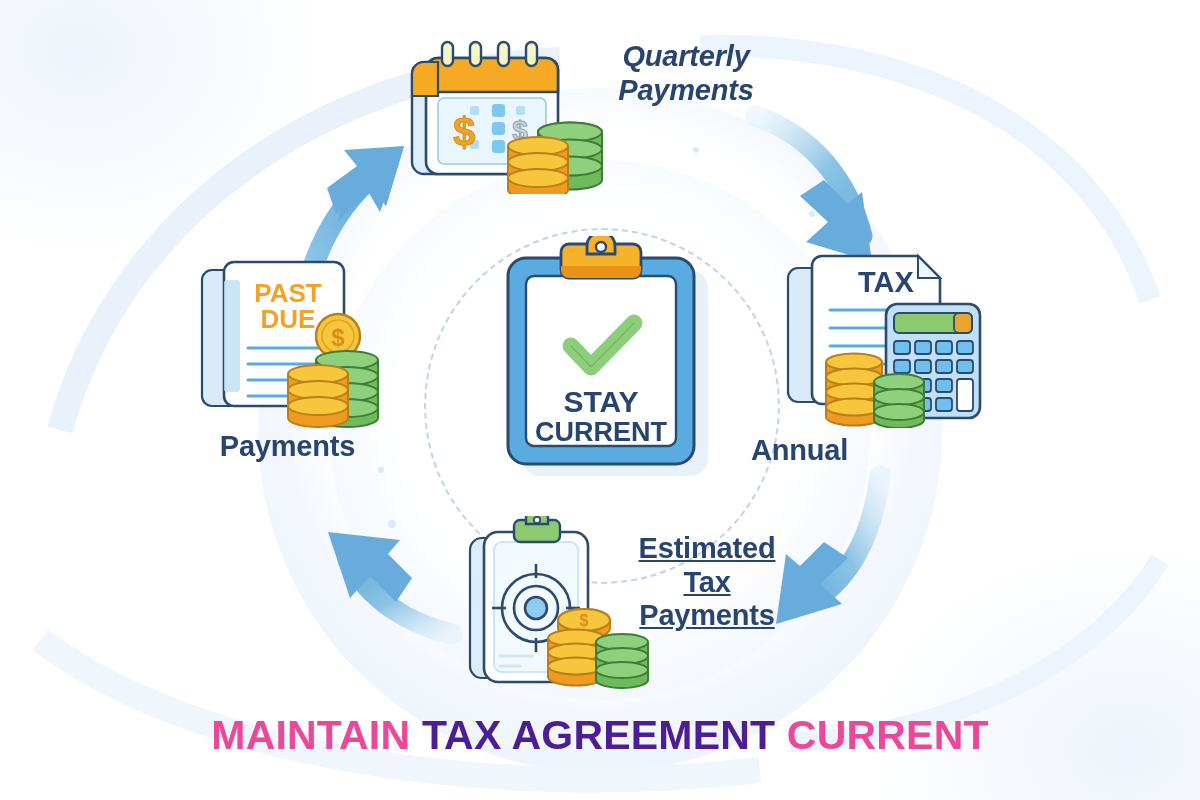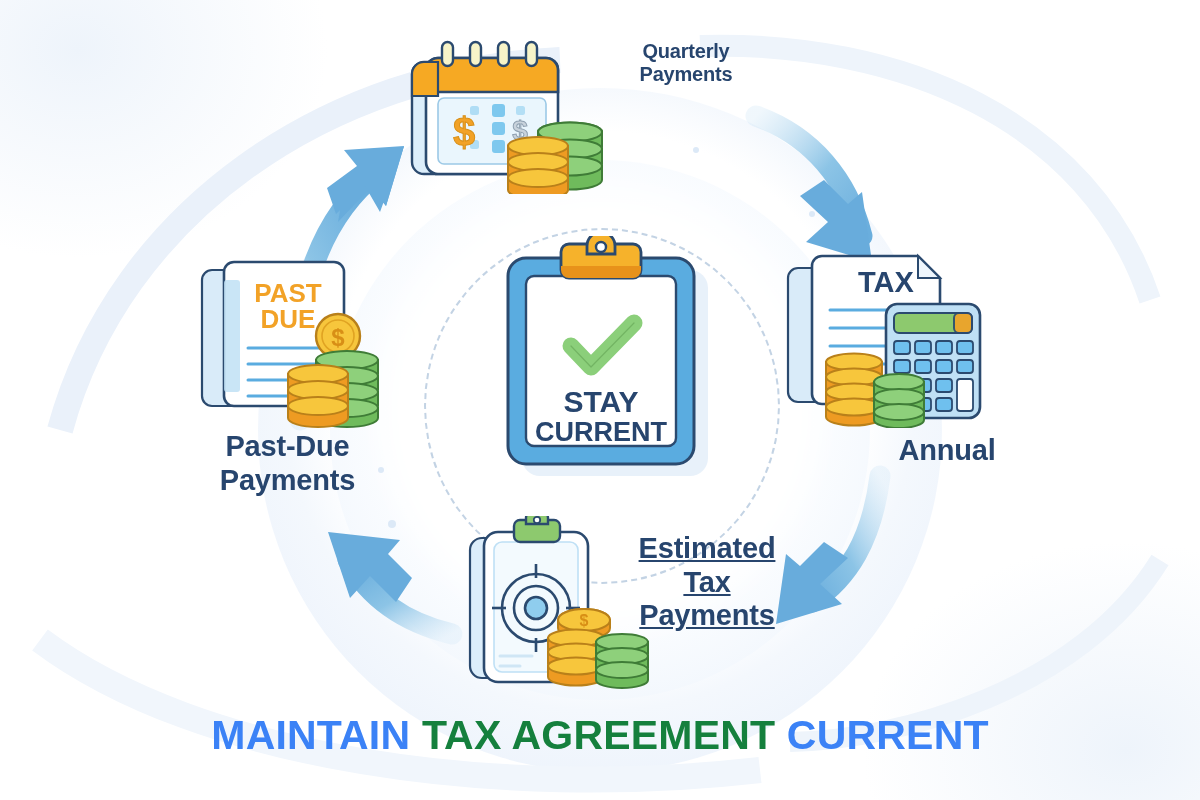--- a/index.html
+++ b/index.html
@@ -41,33 +41,33 @@
   .swoosh{position:absolute;}
 
   
   .label{
     position:absolute;
     color:#27456e;
     font-weight:bold;
     line-height:1.16;
     letter-spacing:-0.2px;
   }
-  .lbl-tl{left:586px;top:40px;width:200px;font-size:20px;text-align:center;}
-  .lbl-r {left:842px;top:434px;width:210px;font-size:29px;text-align:center;}
+  .lbl-tl{left:586px;top:40px;width:200px;font-size:29px;text-align:center;font-style:italic;}
+  .lbl-r {left:751px;top:434px;width:210px;font-size:29px;}
   .lbl-b {left:612px;top:532px;width:190px;font-size:29px;text-align:center;text-decoration:underline;}
   .lbl-l {left:180px;top:430px;width:215px;font-size:29px;text-align:center;}
 
   
   .title-wrap{
     position:absolute;left:0;top:712px;width:1200px;text-align:center;
     font-size:41px;font-weight:bold;letter-spacing:0.2px;
     white-space:nowrap;
   }
-  .t-blue{color:#3b82f6;}
-  .t-green{color:#15803d;}
+  .t-blue{color:#ec4899;}
+  .t-green{color:#4c1d95;}
 </style>
 </head>
 <body>
 
 <div id="stage">
 
   <div class="abs corner-wash-tl"></div>
   <div class="abs corner-wash-br"></div>
   <div class="abs bg-outer"></div>
   <div class="abs bg-mid"></div>
@@ -376,21 +376,20 @@
       <path d="M90 124 v14 a30 9 0 0 0 60 0 v-14 z" fill="#EE9B22"></path>
       <ellipse cx="120" cy="124" rx="30" ry="9" fill="#F7C63C"></ellipse>
       <path d="M90 140 v14 a30 9 0 0 0 60 0 v-14 z" fill="#EE9B22"></path>
       <ellipse cx="120" cy="140" rx="30" ry="9" fill="#F7C63C"></ellipse>
       <path d="M90 156 v12 a30 9 0 0 0 60 0 v-12 z" fill="#EE9B22"></path>
       <ellipse cx="120" cy="156" rx="30" ry="9" fill="#F7C63C"></ellipse>
     </g>
   </svg>
 
   <div class="label lbl-l">
-    <div>Past-Due</div>
     <div>Payments</div>
   </div>
 
   <div class="title-wrap">
     <span class="t-blue">MAINTAIN</span><span>&nbsp;</span><span class="t-green">TAX AGREEMENT</span><span>&nbsp;</span><span class="t-blue">CURRENT</span>
   </div>
 
 </div>
 
 </body></html>

